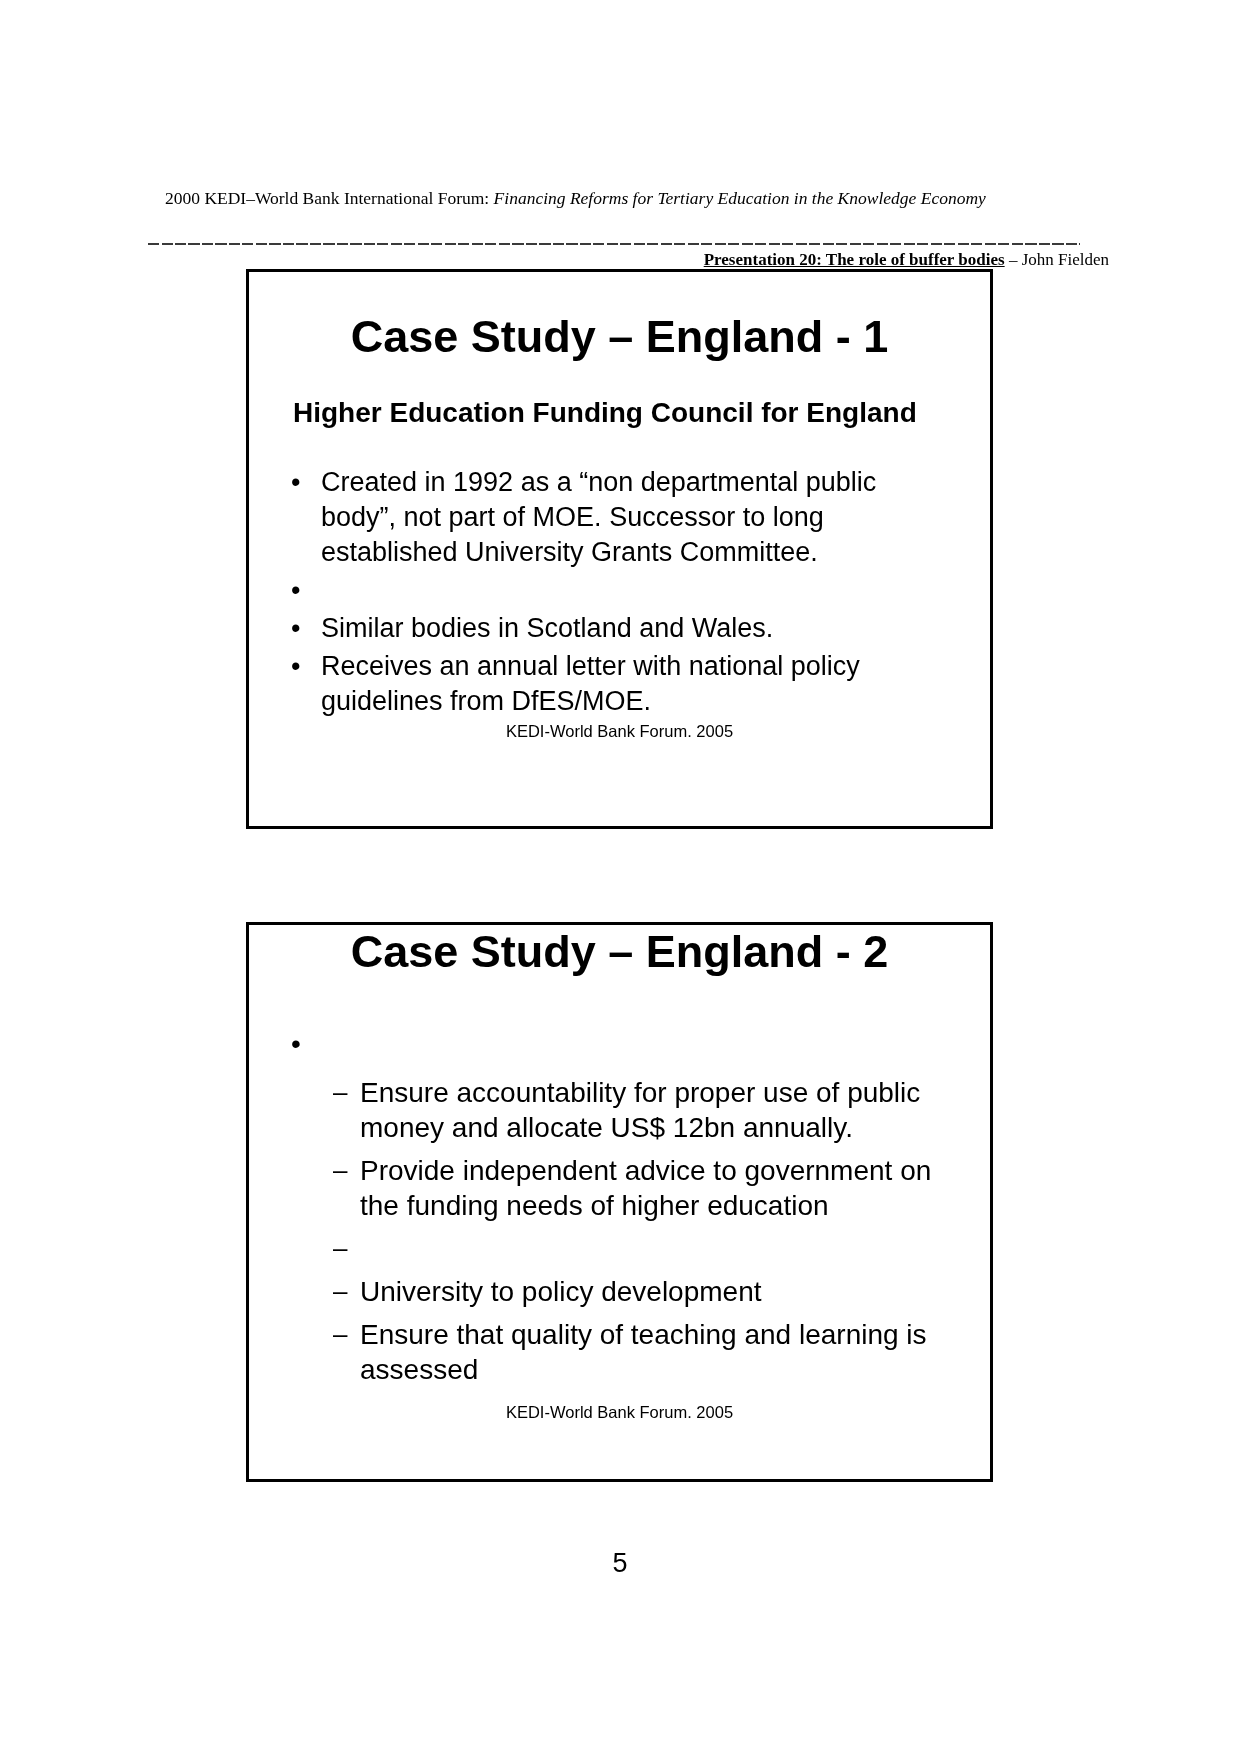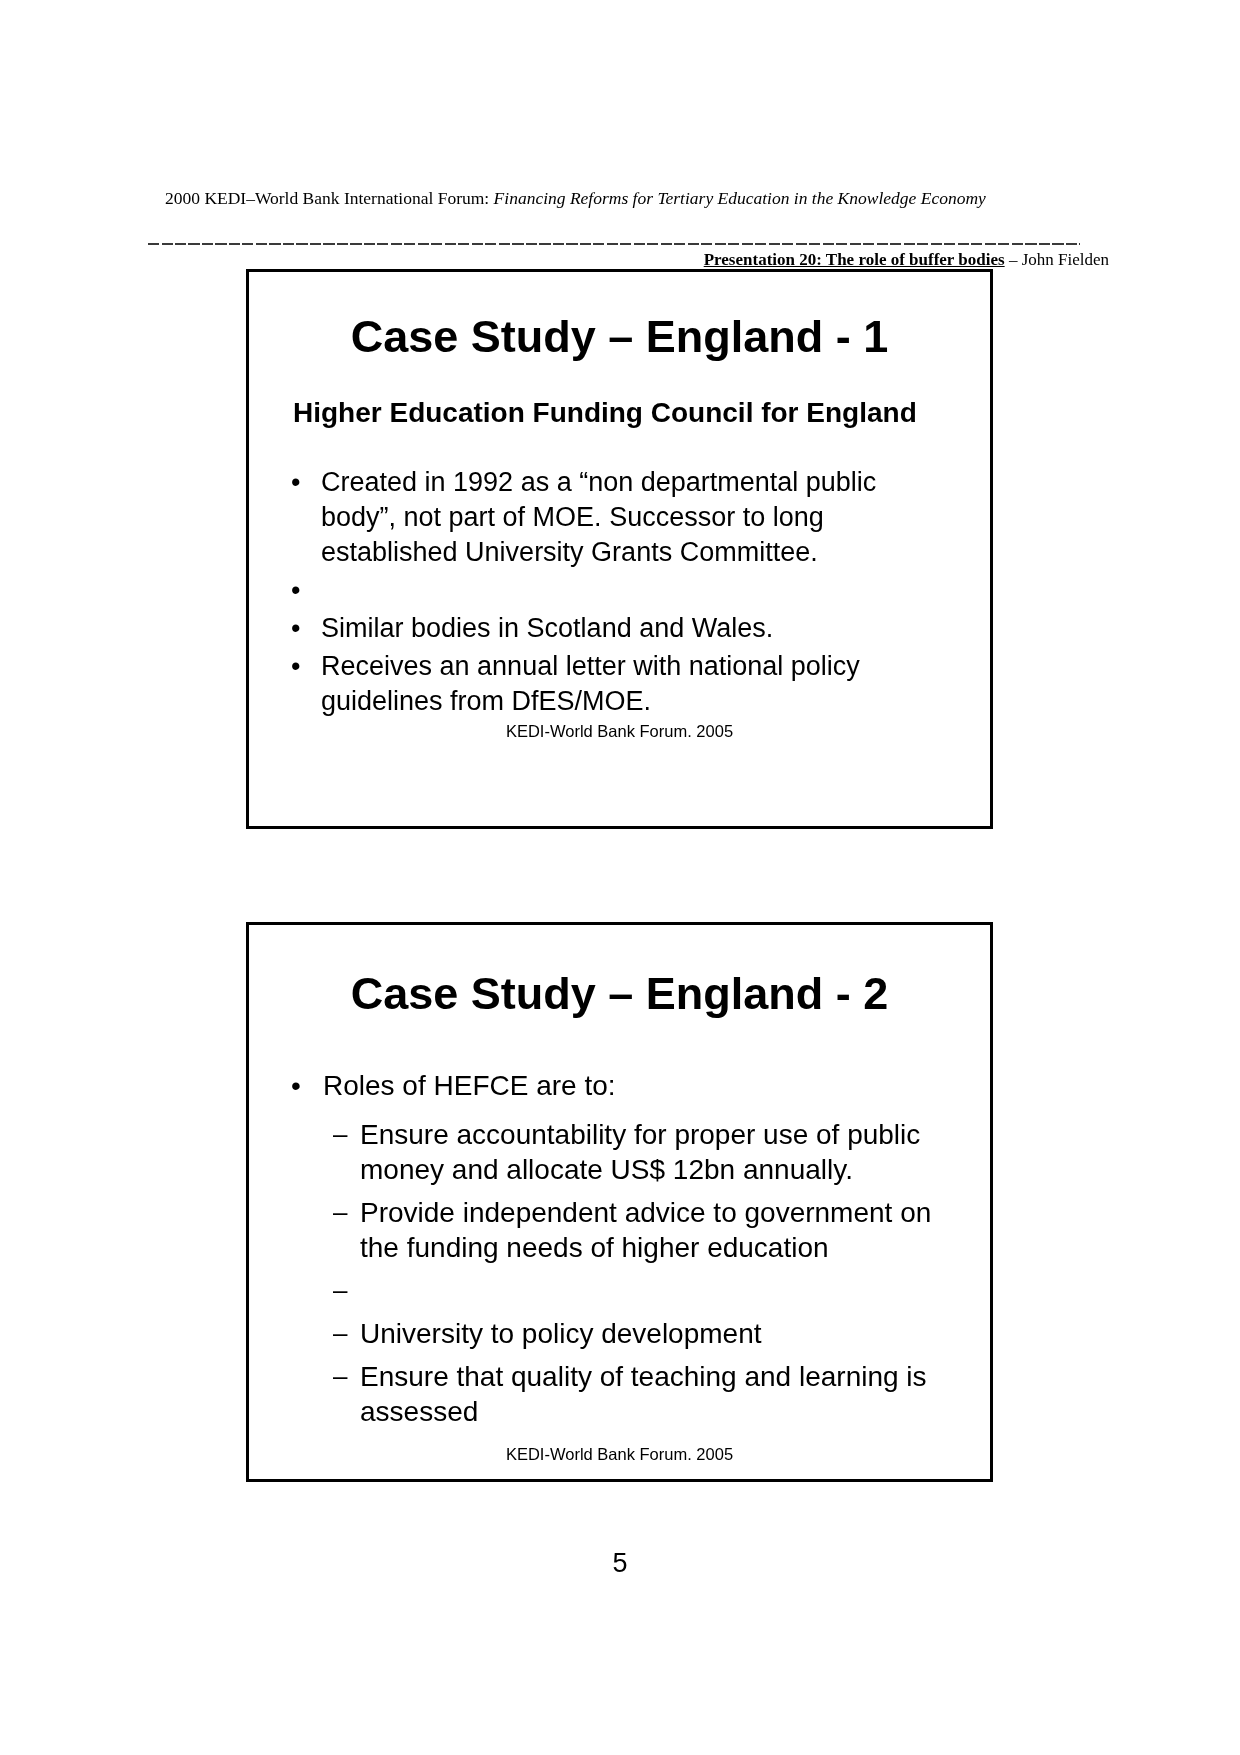--- a/index.html
+++ b/index.html
@@ -34,21 +34,21 @@
     font-family:"Liberation Sans", sans-serif;
   }
   .slide1{top:269px;}
   .slide2{top:922px;}
   .slide-title{
     text-align:center;
     font-size:45px;font-weight:bold;line-height:1.2;
     letter-spacing:0px;
   }
   .slide1 .slide-title{margin-top:38px;}
-  .slide2 .slide-title{margin-top:42px;}
+  .slide2 .slide-title{}
   .slide-subtitle{
     margin-top:32px;padding-left:44px;padding-right:14px;
     font-size:28px;font-weight:bold;line-height:1.2;
     white-space:nowrap;
   }
   
   .bullets{margin-top:35px;padding-left:42px;}
   .b-item{display:flex;margin-bottom:3px;}
   .b-marker{
     width:30px;flex:0 0 30px;
@@ -123,21 +123,20 @@
 
     <div class="slide-footer">KEDI-World Bank Forum. 2005</div>
   </section>
 
   <section class="slide slide2">
     <div class="slide-title">Case Study – England - 2</div>
 
     <div class="lead-bullets">
       <div class="lead-item">
         <span class="lead-marker">•</span>
-        <span class="lead-text">Roles of HEFCE are to:</span>
       </div>
     </div>
 
     <div class="subbullets">
       <div class="sb-item">
         <span class="sb-marker">–</span>
         <span class="sb-text">Ensure accountability for proper use of public
 money and allocate US$ 12bn annually.</span>
       </div>
       <div class="sb-item">

